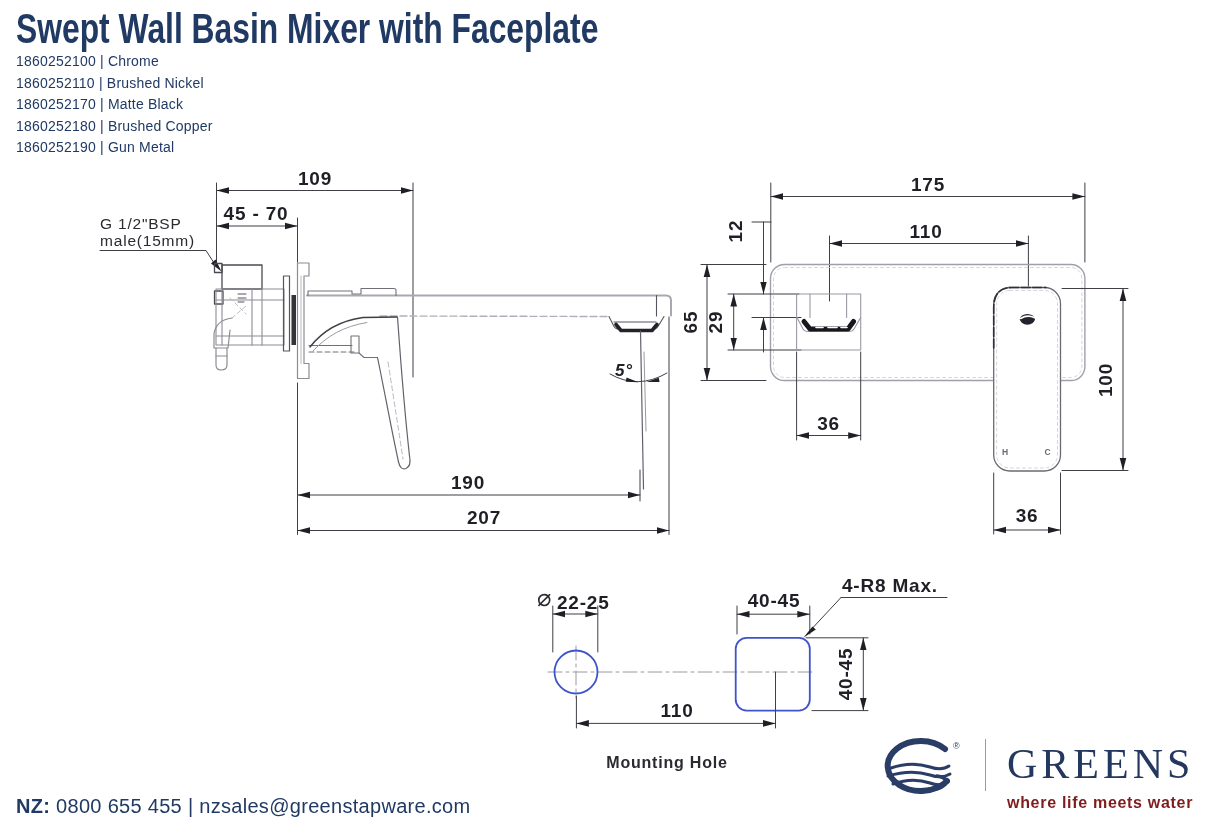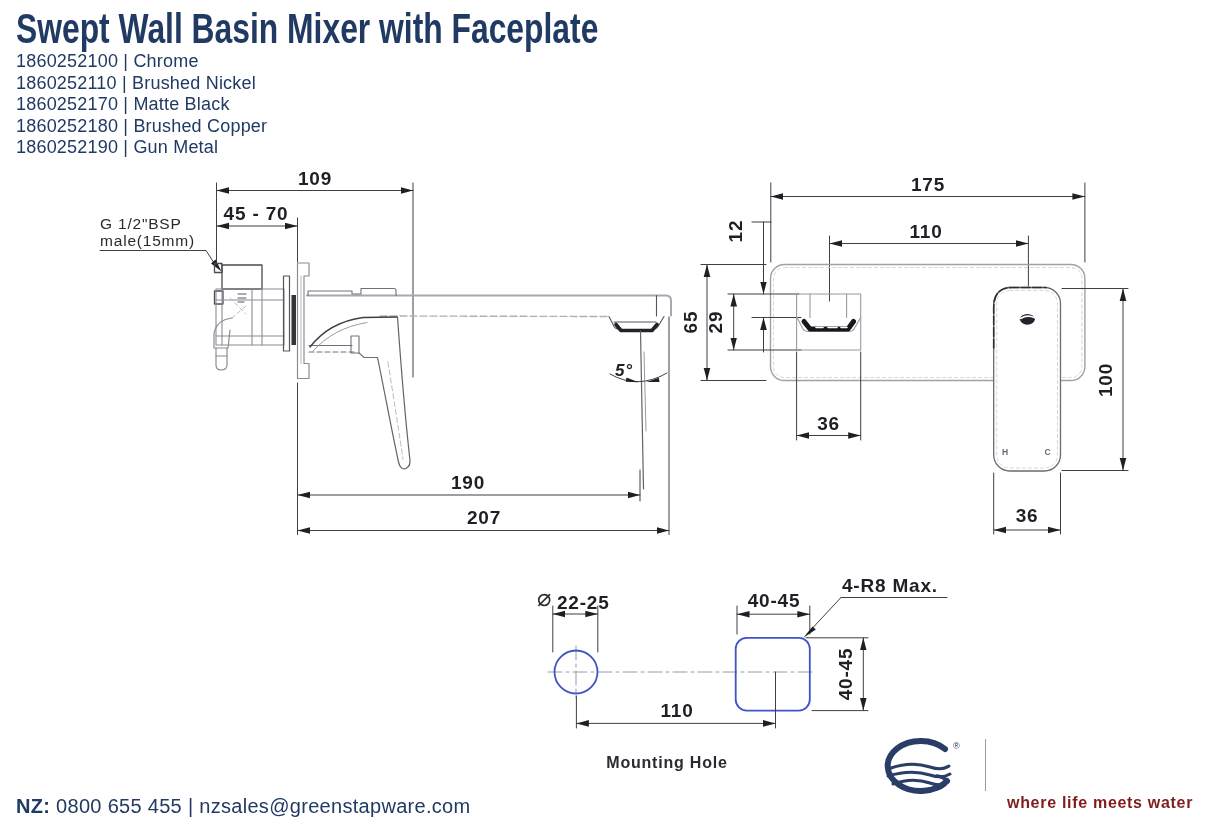--- a/index.html
+++ b/index.html
@@ -6,21 +6,21 @@
   body{width:1214px;height:823px;position:relative;overflow:hidden;font-family:"Liberation Sans",sans-serif;}
   .abs{position:absolute;}
   .navy{color:#203a64;}
   svg text{font-family:"Liberation Sans",sans-serif;letter-spacing:0.8px;}
 </style>
 </head>
 <body>
 
 <div class="abs navy" style="left:16px;top:4px;font-size:43px;font-weight:700;transform:scaleX(0.74);transform-origin:left top;white-space:nowrap;">Swept Wall Basin Mixer with Faceplate</div>
 
-<div class="abs navy" style="left:16px;top:51px;font-size:18px;line-height:21.5px;letter-spacing:0.2px;">
+<div class="abs navy" style="left:16px;top:51px;font-size:14px;line-height:21.5px;letter-spacing:0.2px;">
 1860252100 | Chrome<br>
 1860252110 | Brushed Nickel<br>
 1860252170 | Matte Black<br>
 1860252180 | Brushed Copper<br>
 1860252190 | Gun Metal
 </div>
 
 <svg class="abs" style="left:0;top:0;" width="1214" height="823" viewBox="0 0 1214 823">
 <defs>
 <marker id="ae" markerWidth="14" markerHeight="9" refX="12.5" refY="4.5" orient="auto-start-reverse" markerUnits="userSpaceOnUse">
@@ -291,15 +291,16 @@
       <path d="M73,44 Q70,40 63,39" stroke-width="3.5"></path>
       <path d="M17,31 Q37,24 56,30 Q68,34 75,29" stroke-width="3"></path>
       <path d="M14,39 Q37,32 56,38 Q68,42 76,37" stroke-width="3"></path>
       <path d="M19,47 Q38,40 56,46 Q67,50 74,45" stroke-width="3"></path>
     </g>
     <text x="79" y="12" font-size="9" fill="#2a3d66">®</text>
   </svg>
 
   <div class="abs" style="left:104.5px;top:6px;width:1.6px;height:52px;background:#9a9aa2;"></div>
 
+  <div class="abs" style="left:127px;top:7px;font-family:'Liberation Serif',serif;font-size:42px;letter-spacing:4px;color:#24375f;">GREENS</div>
 
   <div class="abs" style="left:127px;top:61px;font-size:16px;font-weight:700;letter-spacing:0.7px;color:#7f1d1d;">where life meets water</div>
 </div>
 
 </body></html>

